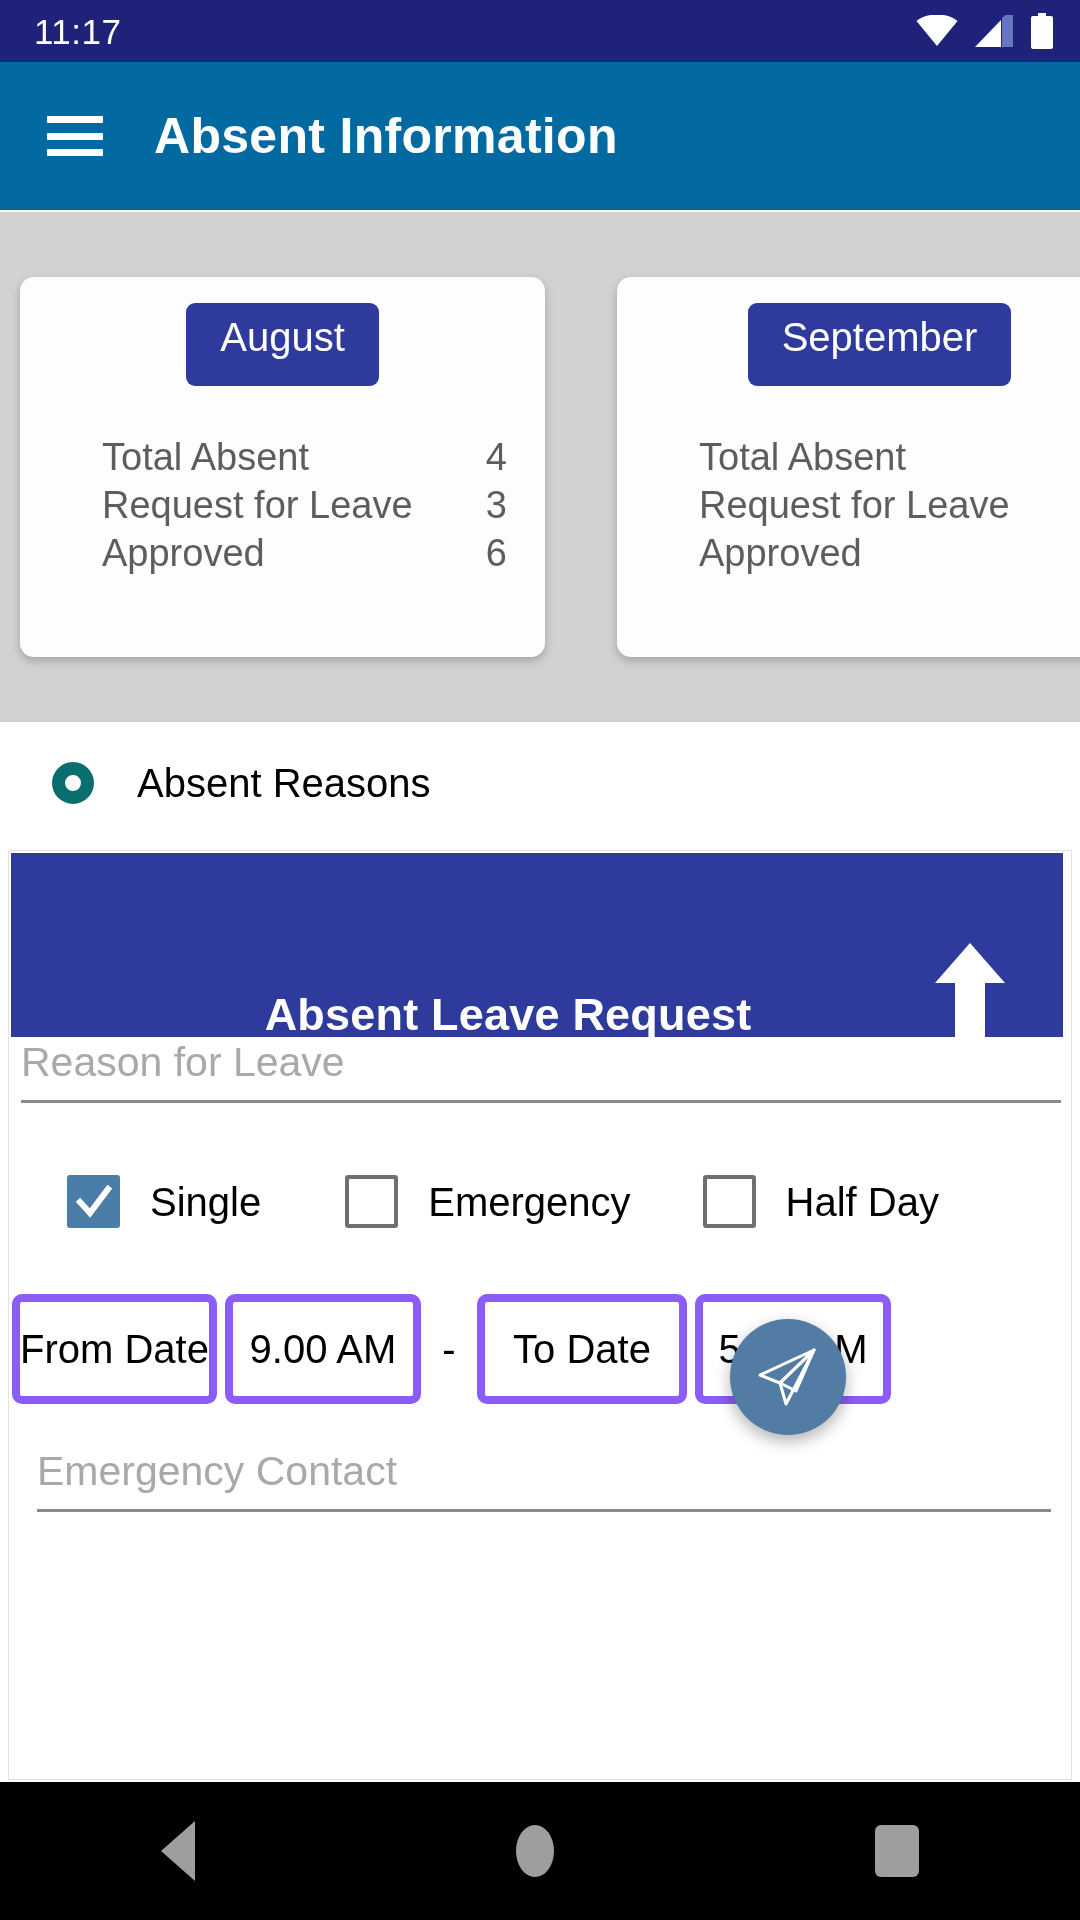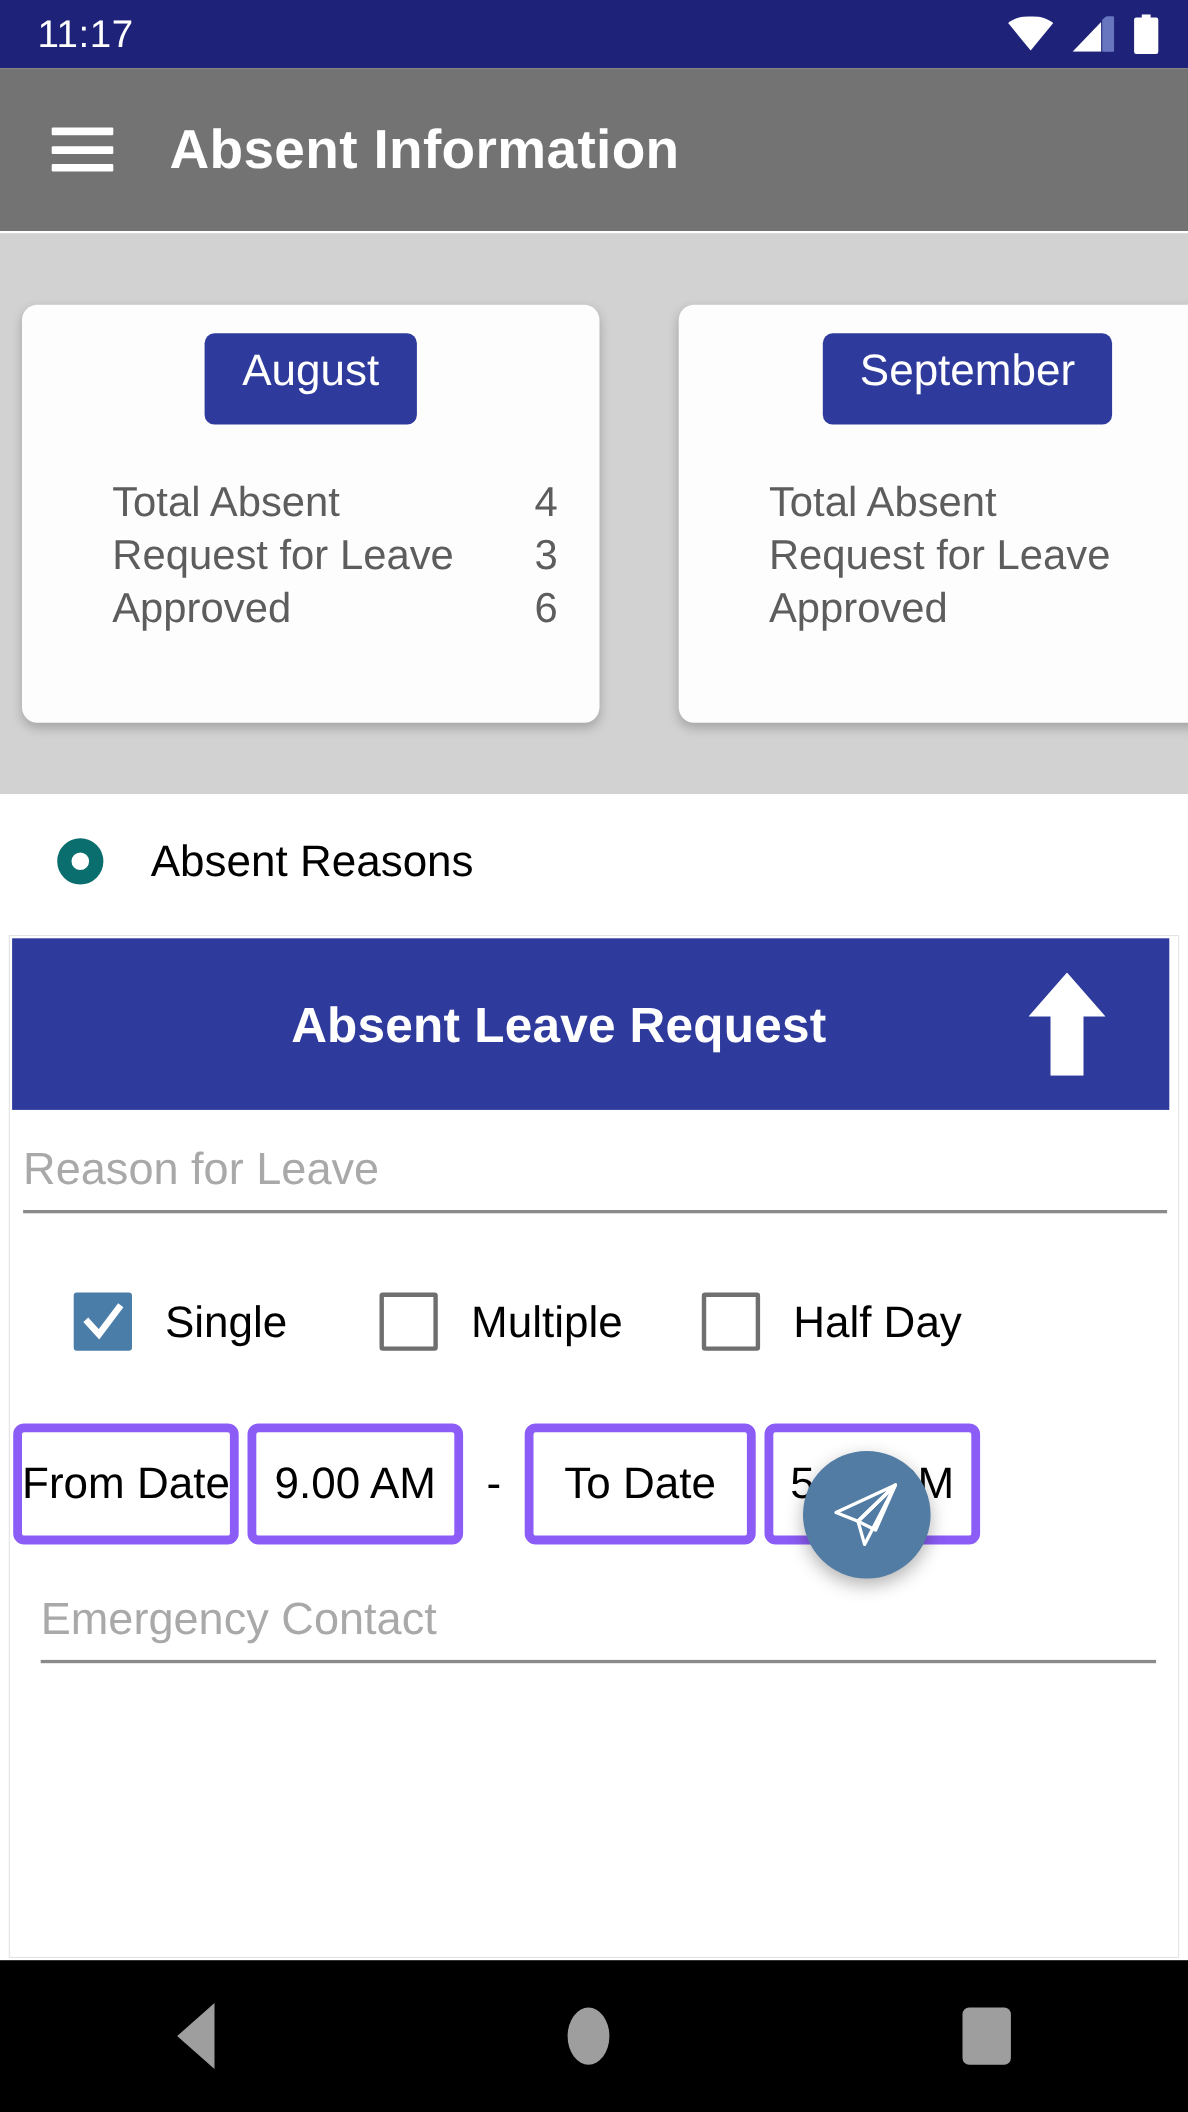--- a/index.html
+++ b/index.html
@@ -30,21 +30,21 @@
   }
   .status-icons {
     margin-left:auto; display:flex; align-items:center; gap:17px;
   }
   .ico-wifi, .ico-signal, .ico-batt { display:block; }
 
   
   .app-bar {
     position:absolute; left:0; top:62px;
     width:1080px; height:148px;
-    background:#737373;
+    background:#0369a1;
     display:flex; align-items:center;
     padding-left:47px;
   }
   .hamburger { width:56px; height:40px; display:flex; flex-direction:column;
                justify-content:space-between; cursor:pointer; }
   .hamburger span { display:block; width:56px; height:7px; background:#ffffff; border-radius:1px; }
   .app-title {
     margin-left:51px;
     color:#ffffff; font-size:50px; font-weight:700;
     letter-spacing:0.3px; line-height:1;
@@ -110,23 +110,23 @@
 
   
   .form-panel {
     position:absolute; left:8px; top:850px;
     width:1064px; height:930px;
     background:#ffffff;
     border:1px solid #e3e3e3;
   }
   .form-header {
     position:absolute; left:2px; top:2px;
-    width:1052px; height:156px;
+    width:1052px; height:184px;
     background:#2e3a9c;
-    display:flex; align-items:center;
+    display:flex; align-items:flex-end;
   }
   .form-header-title {
     flex:1; text-align:center;
     color:#ffffff; font-size:45px; font-weight:700;
     letter-spacing:0.2px; line-height:1;
     padding-left:70px;
   }
   .up-arrow { width:70px; height:94px; margin-right:58px; flex:none; }
 
   .field {
@@ -297,21 +297,21 @@
         <div class="cb-box checked">
           <svg width="40" height="40" viewBox="0 0 40 40">
             <path d="M6 20 L16 31 L34 7" stroke="#ffffff" stroke-width="6" fill="none" stroke-linecap="square"></path>
           </svg>
         </div>
         <div class="cb-label">Single</div>
       </div>
       <div class="cb-gap-a"></div>
       <div class="cb-group">
         <div class="cb-box"></div>
-        <div class="cb-label">Multiple</div>
+        <div class="cb-label">Emergency</div>
       </div>
       <div class="cb-gap-b"></div>
       <div class="cb-group">
         <div class="cb-box"></div>
         <div class="cb-label">Half Day</div>
       </div>
     </div>
 
     <div class="date-row">
       <div class="date-box db1">From Date</div>

